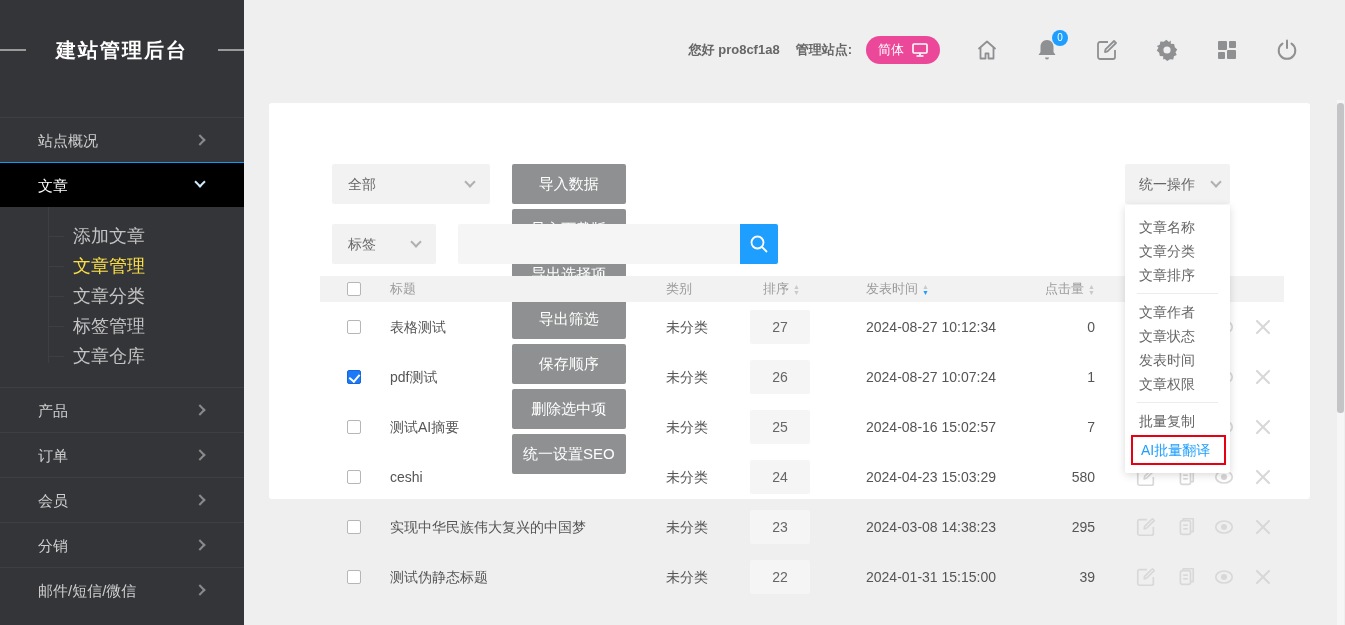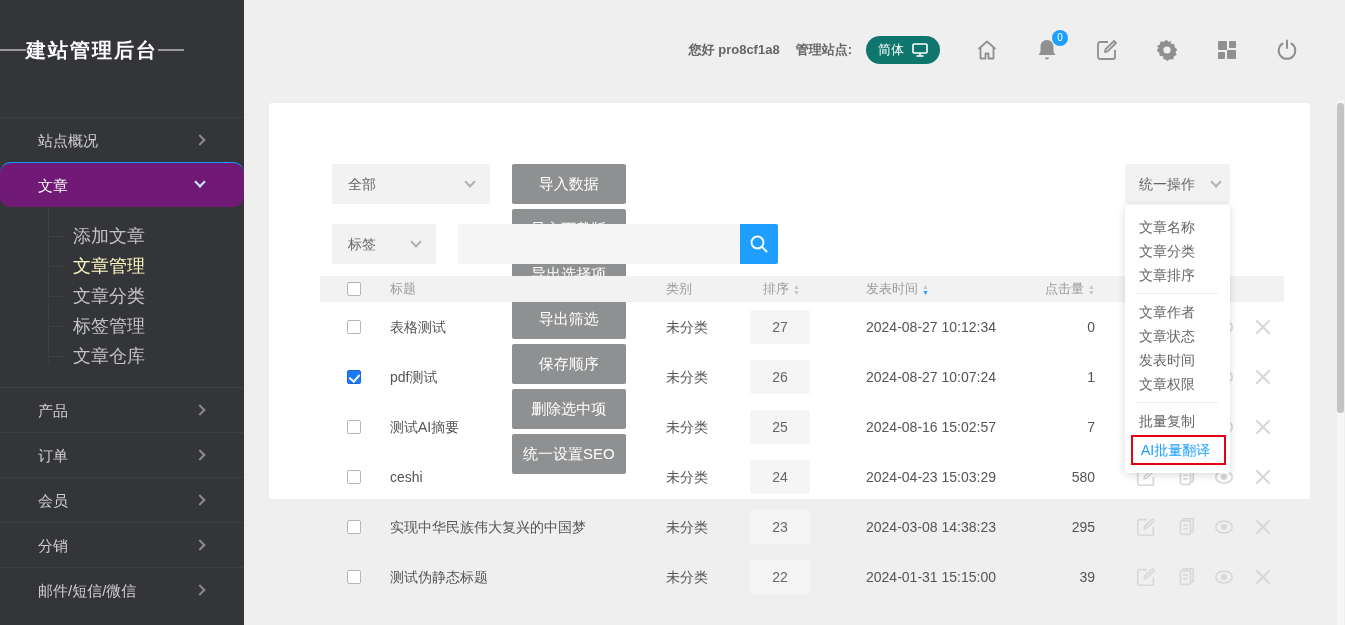--- a/index.html
+++ b/index.html
@@ -1,39 +1,39 @@
 <!DOCTYPE html>
 <html><head>
 <meta charset="utf-8">
 <style>
   * { margin:0; padding:0; box-sizing:border-box; }
   html,body { width:1345px; height:625px; overflow:hidden; }
   body { font-family:"Liberation Sans","DejaVu Sans",sans-serif; background:#efeff0; position:relative; }
 
   
   .sidebar { position:absolute; left:0; top:0; width:244px; height:625px; background:#343539; z-index:20; }
-  .logo { height:100px; display:flex; align-items:center; justify-content:flex-start; gap:0; }
+  .logo { height:100px; display:flex; align-items:center; justify-content:space-between; gap:0; }
   .logo .dash { width:26px; height:2px; background:#9a9a9a; }
   .logo .logo-text { color:#fff; font-size:20px; font-weight:bold; letter-spacing:2px; white-space:nowrap; }
   .menu { margin-top:17px; }
   .menu-item { position:relative; height:45px; line-height:45px; color:#cfcfcf; font-size:15px; padding-left:38px; border-top:1px solid #3e3f43; cursor:pointer; }
   .menu-item .chev { position:absolute; right:40px; top:18px; width:8px; height:8px; border-top:2px solid #8a8a8a; border-right:2px solid #8a8a8a; transform:rotate(45deg); }
-  .menu-item.active { background:#701a75; color:#fff; border-top-color:#0c9bfb;border-radius:11px; }
+  .menu-item.active { background:#000000; color:#fff; border-top-color:#0c9bfb; }
   .menu-item.active .chev { border-color:#cfe9ff; transform:rotate(135deg); top:15px; }
   .submenu { position:relative; padding:14px 0 16px 0; }
   .submenu::before { content:""; position:absolute; left:48px; top:0; bottom:24px; width:1px; background:#3e3f43; }
   .submenu-item { position:relative; height:30px; line-height:30px; padding-left:73px; color:#c3c3c3; font-size:18px; cursor:pointer; }
   .submenu-item::before { content:""; position:absolute; left:48px; top:15px; width:16px; height:1px; background:#3e3f43; }
-  .submenu-item.active { color:#fef9c3; }
+  .submenu-item.active { color:#fde047; }
 
   
   .topbar { position:absolute; left:244px; top:0; width:1101px; height:100px; background:#efeff0; display:flex; align-items:center; justify-content:flex-end; padding-right:45px; z-index:5; }
   .topbar .greet { color:#666; font-size:13px; font-weight:bold; margin-right:16px;text-align:center; }
   .topbar .site-label { color:#666; font-size:13px; font-weight:bold; margin-right:14px; }
-  .lang-pill { height:28px; background:#0f766e; border-radius:14px; color:#fff; font-size:13px; display:flex; align-items:center; gap:8px; padding:0 12px; cursor:pointer; }
+  .lang-pill { height:28px; background:#ec4899; border-radius:14px; color:#fff; font-size:13px; display:flex; align-items:center; gap:8px; padding:0 12px; cursor:pointer; }
   .hicon { width:26px; height:26px; margin-left:34px; position:relative; cursor:pointer; display:flex; align-items:center; justify-content:center; }
   .badge { position:absolute; top:-7px; right:-8px; min-width:16px; height:16px; border-radius:8px; background:#1e9fff; color:#fff; font-size:10px; line-height:16px; text-align:center; padding:0 3px; }
 
   
   .card { position:absolute; left:269px; top:103px; width:1041px; height:396px; background:#fff; border-radius:3px; z-index:6; }
 
   .select-box { position:absolute; height:40px; background:#f2f2f3; border-radius:2px; color:#666; font-size:14px; line-height:40px; padding-left:16px; cursor:pointer; }
   .select-box .chev-down { position:absolute; right:16px; top:14px; width:8px; height:8px; border-left:2px solid #b0b0b0; border-bottom:2px solid #b0b0b0; transform:rotate(-45deg); }
   .filter-all { left:63px; top:61px; width:158px; }
   .bulk-action { left:856px; top:61px; width:105px; padding-left:14px; }

